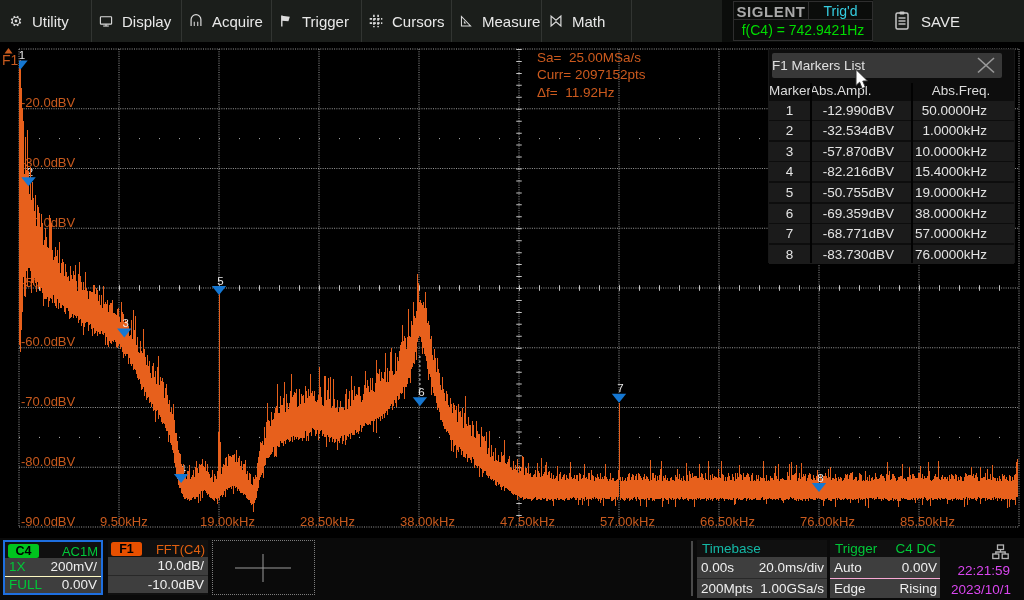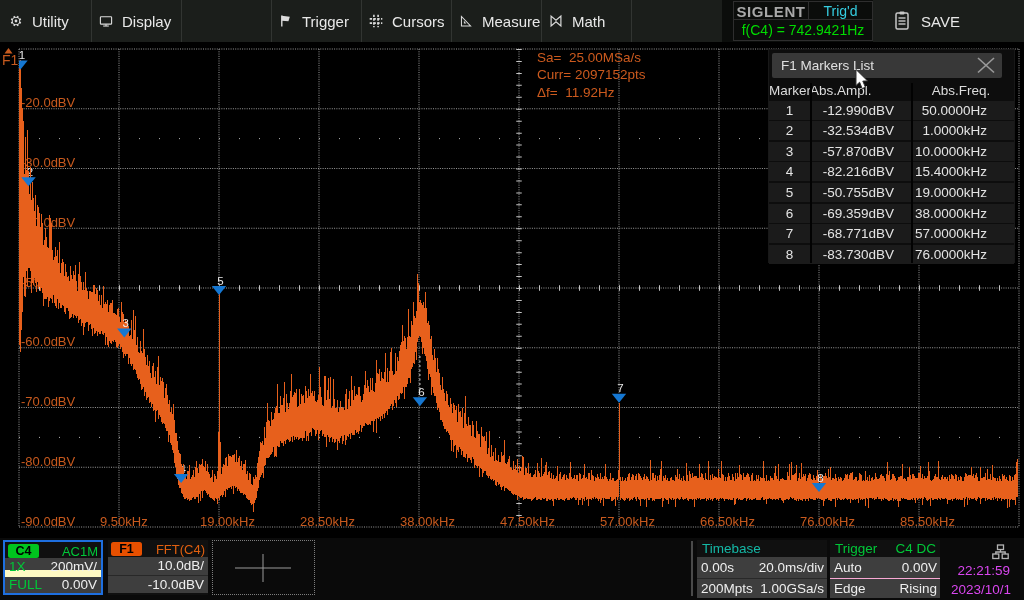--- a/index.html
+++ b/index.html
@@ -22,21 +22,21 @@
 #savetx {position:absolute;left:921px;top:0;height:42px;line-height:44px;color:#e8e8e8;font-size:15px}
 
 #plot {position:absolute;left:0;top:0;z-index:1}
 .ax {fill:#c85a1e;font-size:13px;font-family:"Liberation Sans",sans-serif}
 .inf {fill:#cc5a1e;font-size:13.5px;font-family:"Liberation Sans",sans-serif}
 .f1l {fill:#c65a1e;font-size:14px;font-family:"Liberation Sans",sans-serif}
 .mn {fill:#e8e8e8;font-size:11.5px;text-anchor:middle;font-family:"Liberation Sans",sans-serif}
 
 #dlg {position:absolute;left:768px;top:49px;width:247px;height:214px;background:#0d0d0d;z-index:50;border:1px solid #181818}
 #dlg-title {position:absolute;left:3px;top:3px;width:230px;height:25px;background:#383838;border-radius:2px;
- color:#e0e0e0;font-size:13.5px;line-height:25px;padding-left:9px}
+ color:#e0e0e0;font-size:13.5px;line-height:25px;padding-left:0}
 #dlg-x {position:absolute;left:203px;top:4px;width:22px;height:17px}
 .dhead {position:absolute;top:33px;height:17px;color:#dcdcdc;font-size:13.5px}
 .drow {position:absolute;left:0;width:245px;height:19px;background:#1b1b1b;color:#e4e4e4;font-size:13.5px;line-height:19px}
 .c1 {position:absolute;left:0;width:41px;text-align:center}
 .c2 {position:absolute;left:43px;width:82px;text-align:right}
 .c3 {position:absolute;left:127px;width:91px;text-align:right}
 .dsep {position:absolute;top:33px;width:2px;height:180px;background:#020202;z-index:55}
 
 #botbar {position:absolute;left:0;top:538px;width:1024px;height:62px;background:#0a0a0a;z-index:5}
 .chbox {position:absolute;top:2px;width:100px;height:55px;background:#101010}
@@ -154,20 +154,30 @@
             <line x1="5.0" y1="12.1" x2="3.0" y2="12.9" stroke="#dcdcdc" stroke-width="2.2"></line>
             <line x1="5.0" y1="7.9" x2="3.0" y2="7.1" stroke="#dcdcdc" stroke-width="2.2"></line>
             <line x1="7.9" y1="5.0" x2="7.1" y2="3.0" stroke="#dcdcdc" stroke-width="2.2"></line>
             <line x1="12.1" y1="5.0" x2="12.9" y2="3.0" stroke="#dcdcdc" stroke-width="2.2"></line>
             <line x1="15.0" y1="7.9" x2="17.0" y2="7.1" stroke="#dcdcdc" stroke-width="2.2"></line>
           </svg>
         </span>
         <span class="mtx">Utility</span>
       </div>
       <div class="msep" style="left:91px"></div>
+      <div class="mitem" style="left:182px">
+        <span class="mic">
+          <svg width="14" height="14" viewBox="0 0 20 20">
+            <path d="M3 17V8 A7 7 0 0 1 17 8 V17" fill="none" stroke="#dcdcdc" stroke-width="1.7"></path>
+            <line x1="7.5" y1="11" x2="7.5" y2="17" stroke="#dcdcdc" stroke-width="1.5"></line>
+            <line x1="12.5" y1="11" x2="12.5" y2="17" stroke="#dcdcdc" stroke-width="1.5"></line>
+          </svg>
+        </span>
+        <span class="mtx">Acquire</span>
+      </div>
       <div class="msep" style="left:181px"></div>
       <div class="mitem" style="left:272px">
         <span class="mic">
           <svg width="14" height="14" viewBox="0 0 20 20">
             <path d="M4 2.5 L15.5 4 L13.5 10.5 L4 9.5 Z" fill="#dcdcdc"></path>
             <line x1="4" y1="2" x2="4" y2="18" stroke="#dcdcdc" stroke-width="2"></line>
           </svg>
         </span>
         <span class="mtx">Trigger</span>
       </div>
@@ -276,21 +286,21 @@
  <div class="dsep" style="left:41px"></div>
  <div class="dsep" style="left:142px"></div>
 </div>
 <svg width="17" height="22" viewBox="0 0 17 22" style="position:absolute;left:855px;top:69px;z-index:60">
       <polygon points="1,0.5 1,16.5 4.6,13.2 7.2,19.6 10.4,18.2 7.8,12.1 12.6,11.9" fill="#fff" stroke="#333" stroke-width="1"></polygon>
     </svg>
 <div id="botbar">
  <div class="chbox" style="left:3px;border:2px solid #1e6fe0;background:#101010">
   <div class="chip" style="background:#00c41e">C4</div>
         <div class="hdrx grn">AC1M</div>
-  <div class="chrow" style="top:16px;height:19px;line-height:18px;border-bottom:7px solid #fef9c3">
+  <div class="chrow" style="top:16px;height:19px;line-height:18px;border-bottom:1px solid #fef9c3">
           <span class="lft grn">1X</span>
           <span class="rgt">200mV/</span>
         </div>
   <div class="chrow" style="top:35px;height:16px;line-height:16px">
           <span class="lft grn">FULL</span>
           <span class="rgt">0.00V</span>
         </div>
  </div>
  <div class="chbox" style="left:108px">
   <div class="chip" style="background:#e85000">F1</div>

